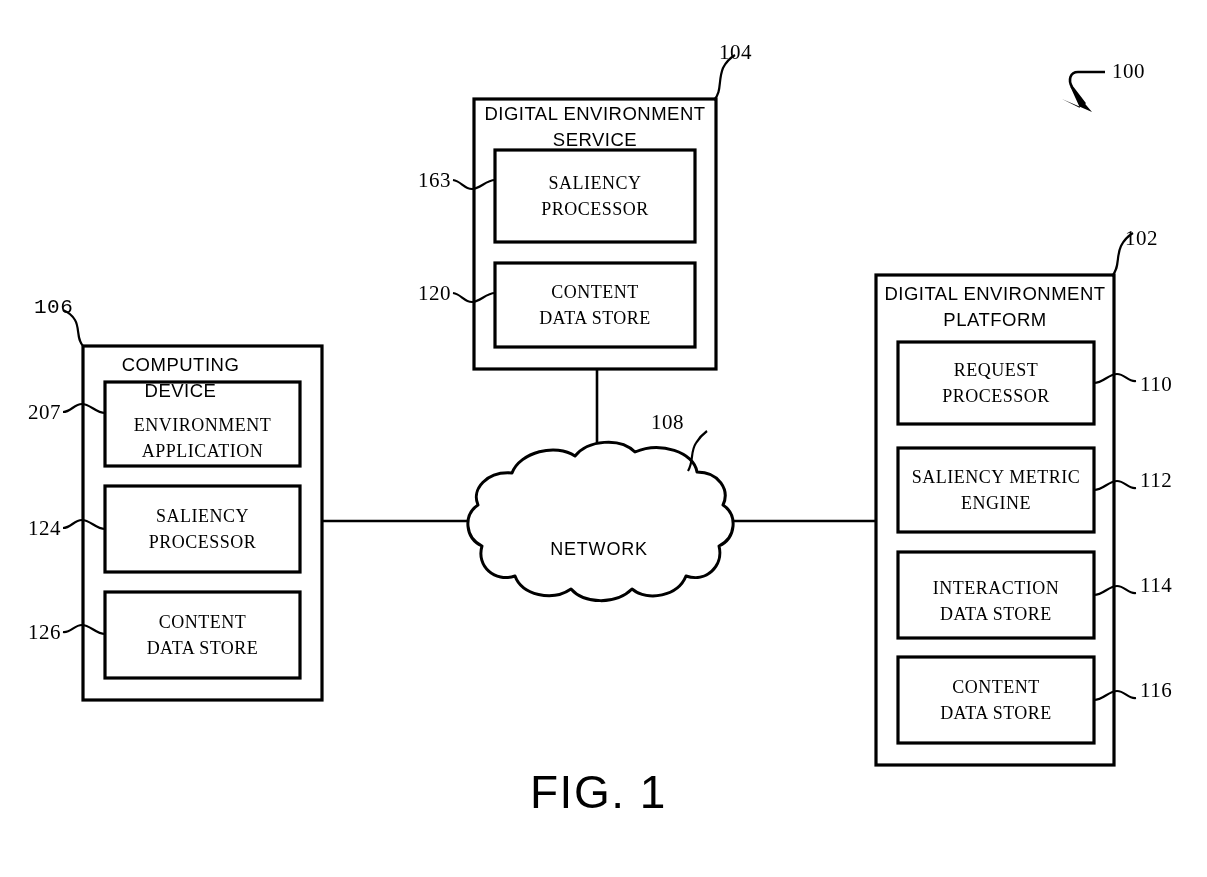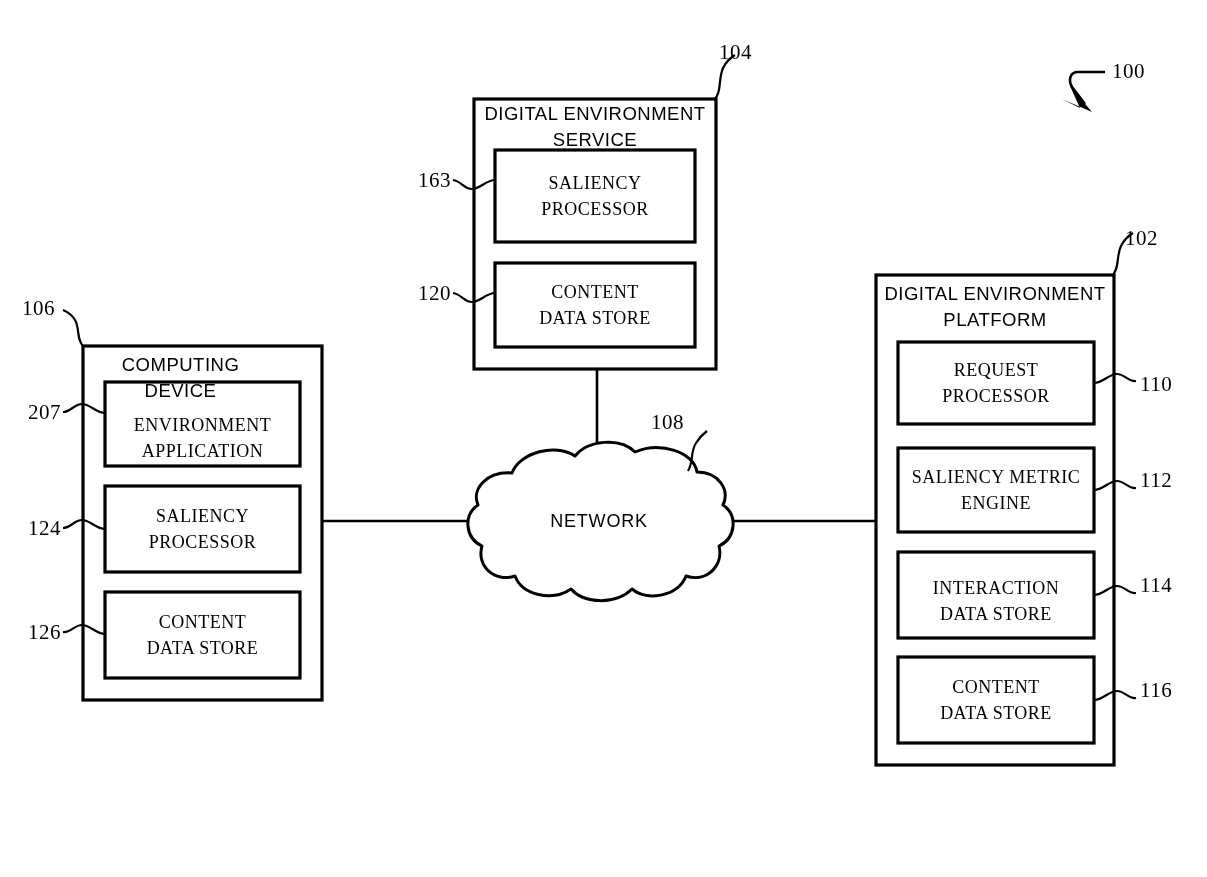--- a/index.html
+++ b/index.html
@@ -92,20 +92,21 @@
     white-space: nowrap;
     letter-spacing: 0.5px;
   }
   .cloud-label {
     position: absolute;
     font-family: "Liberation Sans", sans-serif;
     font-size: 18px;
     letter-spacing: 0.8px;
     color: #000;
     white-space: nowrap;
+    margin-top: 28px;
   }
   .fig-caption {
     position: absolute;
     font-family: "Liberation Sans", sans-serif;
     font-size: 46px;
     letter-spacing: 1.5px;
     color: #000;
     white-space: nowrap;
   }
 </style>
@@ -190,21 +191,21 @@
   <div class="ref-num" style="left:418px; top:281px;">120</div>
 
   <div class="box-title" style="left:83px; top:352px; width:195px;text-align:center;">COMPUTING DEVICE</div>
   <div class="inner-label" style="left:105px; top:398px; width:195px; height:80px;">ENVIRONMENT
 APPLICATION</div>
   <div class="inner-label" style="left:105px; top:486px; width:195px; height:86px;">SALIENCY
 PROCESSOR</div>
   <div class="inner-label" style="left:105px; top:592px; width:195px; height:86px;">CONTENT
 DATA STORE</div>
 
-  <div class="ref-num" style="left:22px; top:296px;">106</div>
+  <div class="ref-num" style="left:34px; top:296px;font-family:Liberation Mono, monospace;">106</div>
   <div class="ref-num" style="left:28px; top:400px;">207</div>
   <div class="ref-num" style="left:28px; top:516px;">124</div>
   <div class="ref-num" style="left:28px; top:620px;">126</div>
 
   <div class="box-title" style="left:876px; top:281px; width:238px;">DIGITAL ENVIRONMENT
 PLATFORM</div>
   <div class="inner-label" style="left:898px; top:342px; width:196px; height:82px;">REQUEST
 PROCESSOR</div>
   <div class="inner-label" style="left:898px; top:448px; width:196px; height:84px;">SALIENCY METRIC
 ENGINE</div>
@@ -217,14 +218,15 @@
   <div class="ref-num" style="left:1140px; top:372px;">110</div>
   <div class="ref-num" style="left:1140px; top:468px;">112</div>
   <div class="ref-num" style="left:1140px; top:573px;">114</div>
   <div class="ref-num" style="left:1140px; top:678px;">116</div>
 
   <div class="cloud-label" style="left:546px; top:511px; width:106px; text-align:center;">NETWORK</div>
   <div class="ref-num" style="left:651px; top:410px;">108</div>
 
   <div class="ref-num" style="left:1112px; top:59px;">100</div>
 
+  <div class="fig-caption" style="left:530px; top:765px;">FIG. 1</div>
 
 </div>
 
 </body></html>

